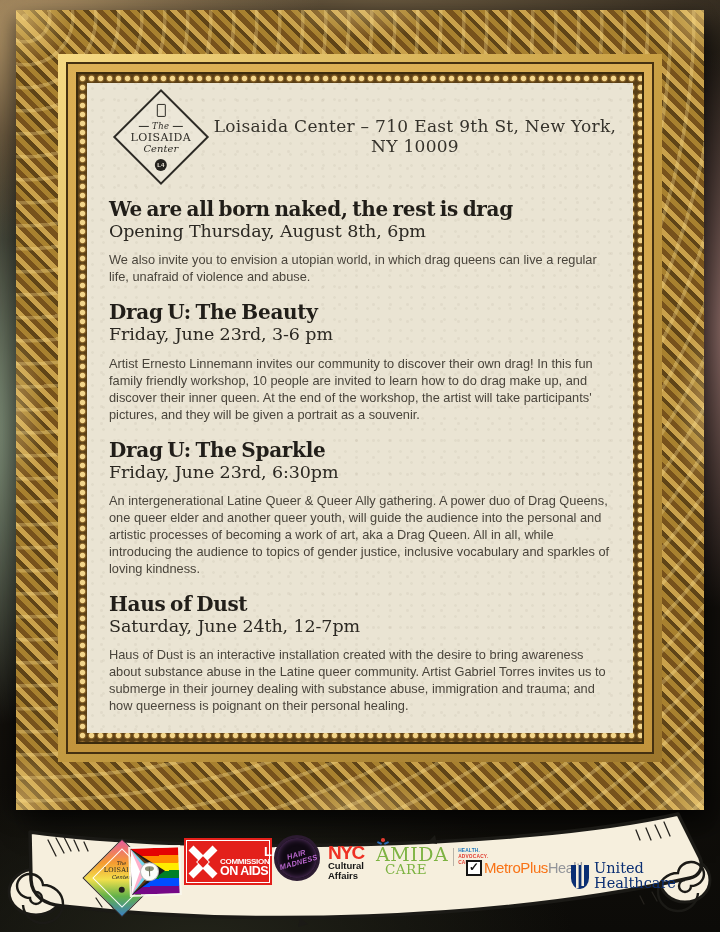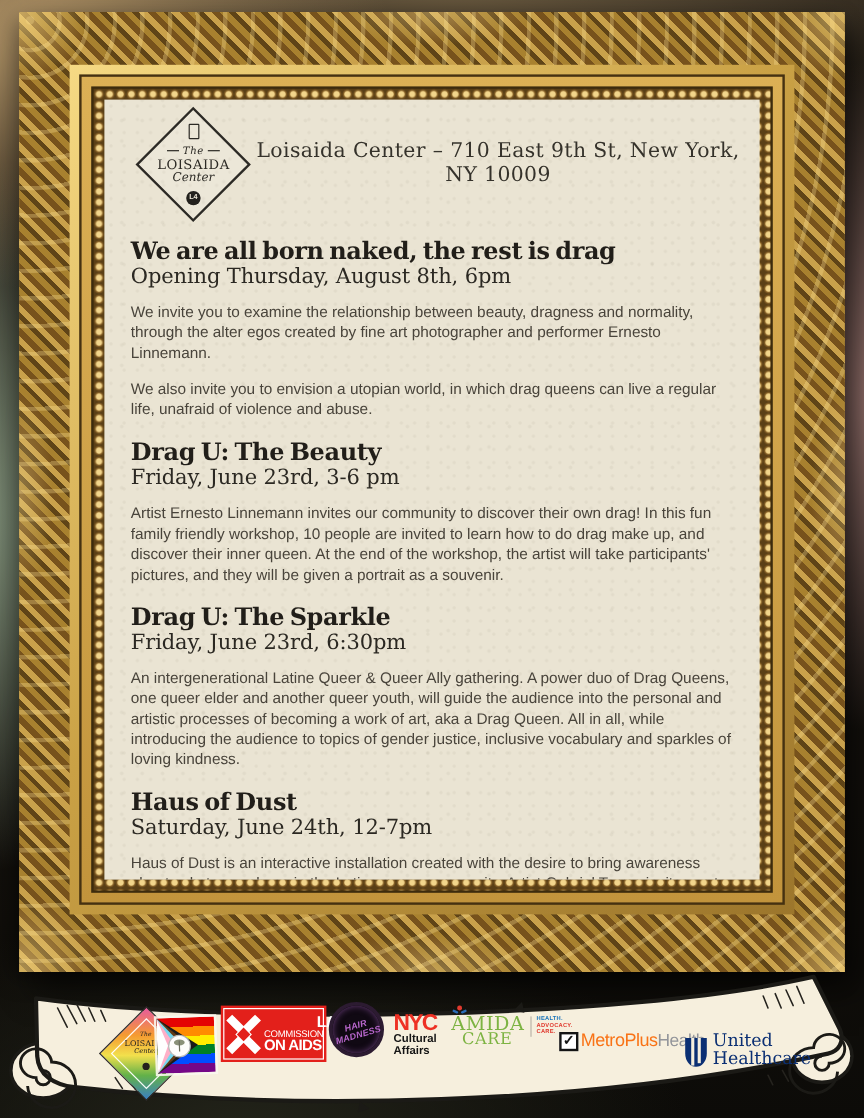--- a/index.html
+++ b/index.html
@@ -114,36 +114,36 @@
   .c-white{width:9px;background:#fff;}
   .flag-seal{position:absolute;left:9px;top:14px;width:17px;height:17px;border-radius:50%;background:#fdfdfb;border:.5px solid #bbb;}
   .flag-seal i{position:absolute;left:8px;top:4px;width:1.4px;height:9px;background:#6b6f5e;}
   .flag-seal em{position:absolute;left:4px;top:3px;width:9px;height:5px;border-radius:50%;background:#8a9179;}
   
   .sp-latino{left:184px;top:32px;width:88px;height:47px;background:#e3201b;outline:1px solid #fff;outline-offset:-3px;
     display:flex;align-items:center;padding:0 4px;box-sizing:border-box;}
   .lat-mark{flex:0 0 30px;height:36px;}
   .lat-text{flex:1;color:#fff;line-height:.95;text-align:left;padding-left:2px;}
   .lat-l1{display:block;font-size:13px;font-weight:bold;letter-spacing:-.5px;padding-left:44px;}
-  .lat-l2{display:block;font-size:8px;font-weight:normal;letter-spacing:-.3px;}
+  .lat-l2{display:block;font-size:8px;font-weight:bold;letter-spacing:-.3px;}
   .lat-l3{display:block;font-size:12.5px;font-weight:bold;letter-spacing:-.5px;}
   
   .sp-hair{left:274px;top:29px;width:46px;height:46px;border-radius:50%;background:#100913;
     border:3px solid #2c1b31;box-sizing:border-box;display:flex;align-items:center;justify-content:center;
     box-shadow:inset 0 0 6px rgba(188,110,215,.5);}
   .hair-text{transform:rotate(-16deg);text-align:center;color:#b766cb;font-style:italic;font-weight:bold;
     font-size:7.5px;line-height:1;letter-spacing:.2px;}
   
   .sp-nyc{left:328px;top:38px;width:56px;text-align:left;}
   .nyc-mark{display:block;font-size:19px;font-weight:bold;letter-spacing:-1.5px;color:#ee3124;line-height:.9;}
   .nyc-l1,.nyc-l2{display:block;font-size:9.5px;font-weight:bold;color:#151515;line-height:1.05;}
   
   .sp-amida{left:376px;top:32px;width:92px;display:flex;align-items:center;}
   .amida-word{font-family:"DejaVu Serif",serif;color:#7db342;line-height:.95;text-align:left;position:relative;padding-top:7px;}
-  .amida-l1{display:block;font-size:16px;letter-spacing:.5px;}
+  .amida-l1{display:block;font-size:19px;letter-spacing:.5px;}
   .amida-l2{display:block;font-size:13.5px;letter-spacing:.5px;padding-left:9px;}
   .amida-fig{position:absolute;left:1px;top:0;width:12px;height:7px;}
   .amida-fig .dot{position:absolute;left:4px;top:0;width:3.5px;height:3.5px;border-radius:50%;background:#e03a2f;}
   .amida-fig .arm1,.amida-fig .arm2{position:absolute;top:3.5px;width:5px;height:2px;border-radius:2px;background:#2b6cb8;}
   .amida-fig .arm1{left:0;transform:rotate(24deg);}
   .amida-fig .arm2{left:6.5px;transform:rotate(-24deg);}
   .amida-tags{border-left:1px solid #b9b4a8;margin-left:5px;padding-left:4px;text-align:left;line-height:1.25;}
   .amida-tag{display:block;font-size:4.8px;font-weight:bold;letter-spacing:.2px;}
   .amida-tag.t-blue{color:#1b75bb;}
   .amida-tag.t-red{color:#e03a2f;}
@@ -187,21 +187,20 @@
               </div>
             </div>
             <div class="head-text">
               <div class="venue">Loisaida Center – 710 East 9th St, New York, NY 10009</div>
             </div>
           </header>
 
           <section class="event">
             <h2>We are all born naked, the rest is drag</h2>
             <h3>Opening Thursday, August 8th, 6pm</h3>
-            <p>We invite you to examine the relationship between beauty, dragness and normality, through the alter egos created by fine art photographer and performer Ernesto Linnemann.</p>
             <p>We also invite you to envision a utopian world, in which drag queens can live a regular life, unafraid of violence and abuse.</p>
           </section>
 
           <section class="event">
             <h2>Drag U: The Beauty</h2>
             <h3>Friday, June 23rd, 3-6 pm</h3>
             <p>Artist Ernesto Linnemann invites our community to discover their own drag! In this fun family friendly workshop, 10 people are invited to learn how to do drag make up, and discover their inner queen. At the end of the workshop, the artist will take participants' pictures, and they will be given a portrait as a souvenir.</p>
           </section>
 
           <section class="event">

